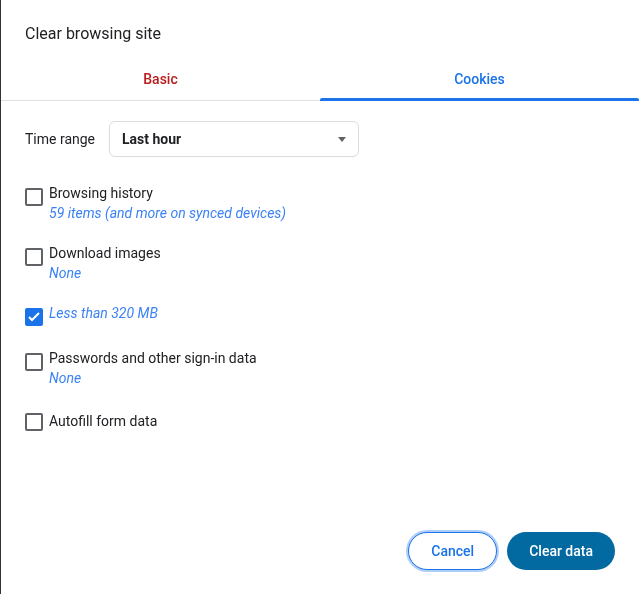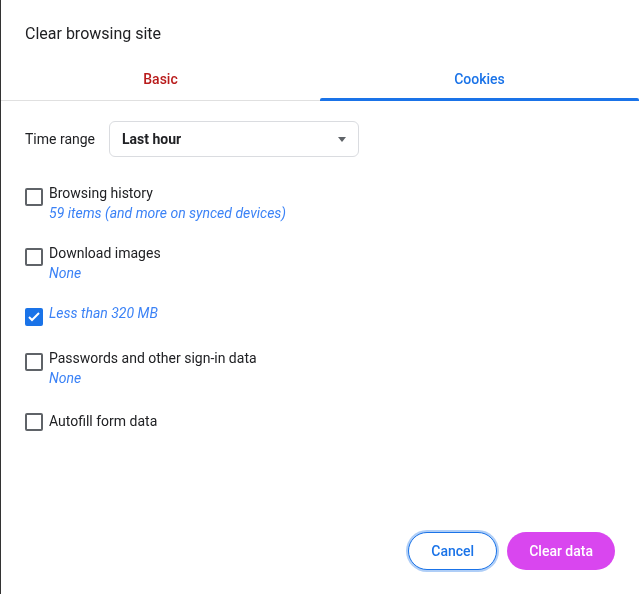--- a/index.html
+++ b/index.html
@@ -167,21 +167,21 @@
       font-size: 14px;
       font-weight: 500;
       border-radius: 19px;
       cursor: pointer;
       box-shadow: 0 0 0 2px rgba(26,115,232,0.35);
     }
     .btn-primary {
       height: 38px;
       padding: 0 22px;
       border: none;
-      background: #d946ef;
+      background: #0369a1;
       color: #fff;
       font-size: 14px;
       font-weight: 500;
       border-radius: 19px;
       cursor: pointer;
     }
     .cutoff {
       margin-bottom: 0;
       align-items: center;
     }

